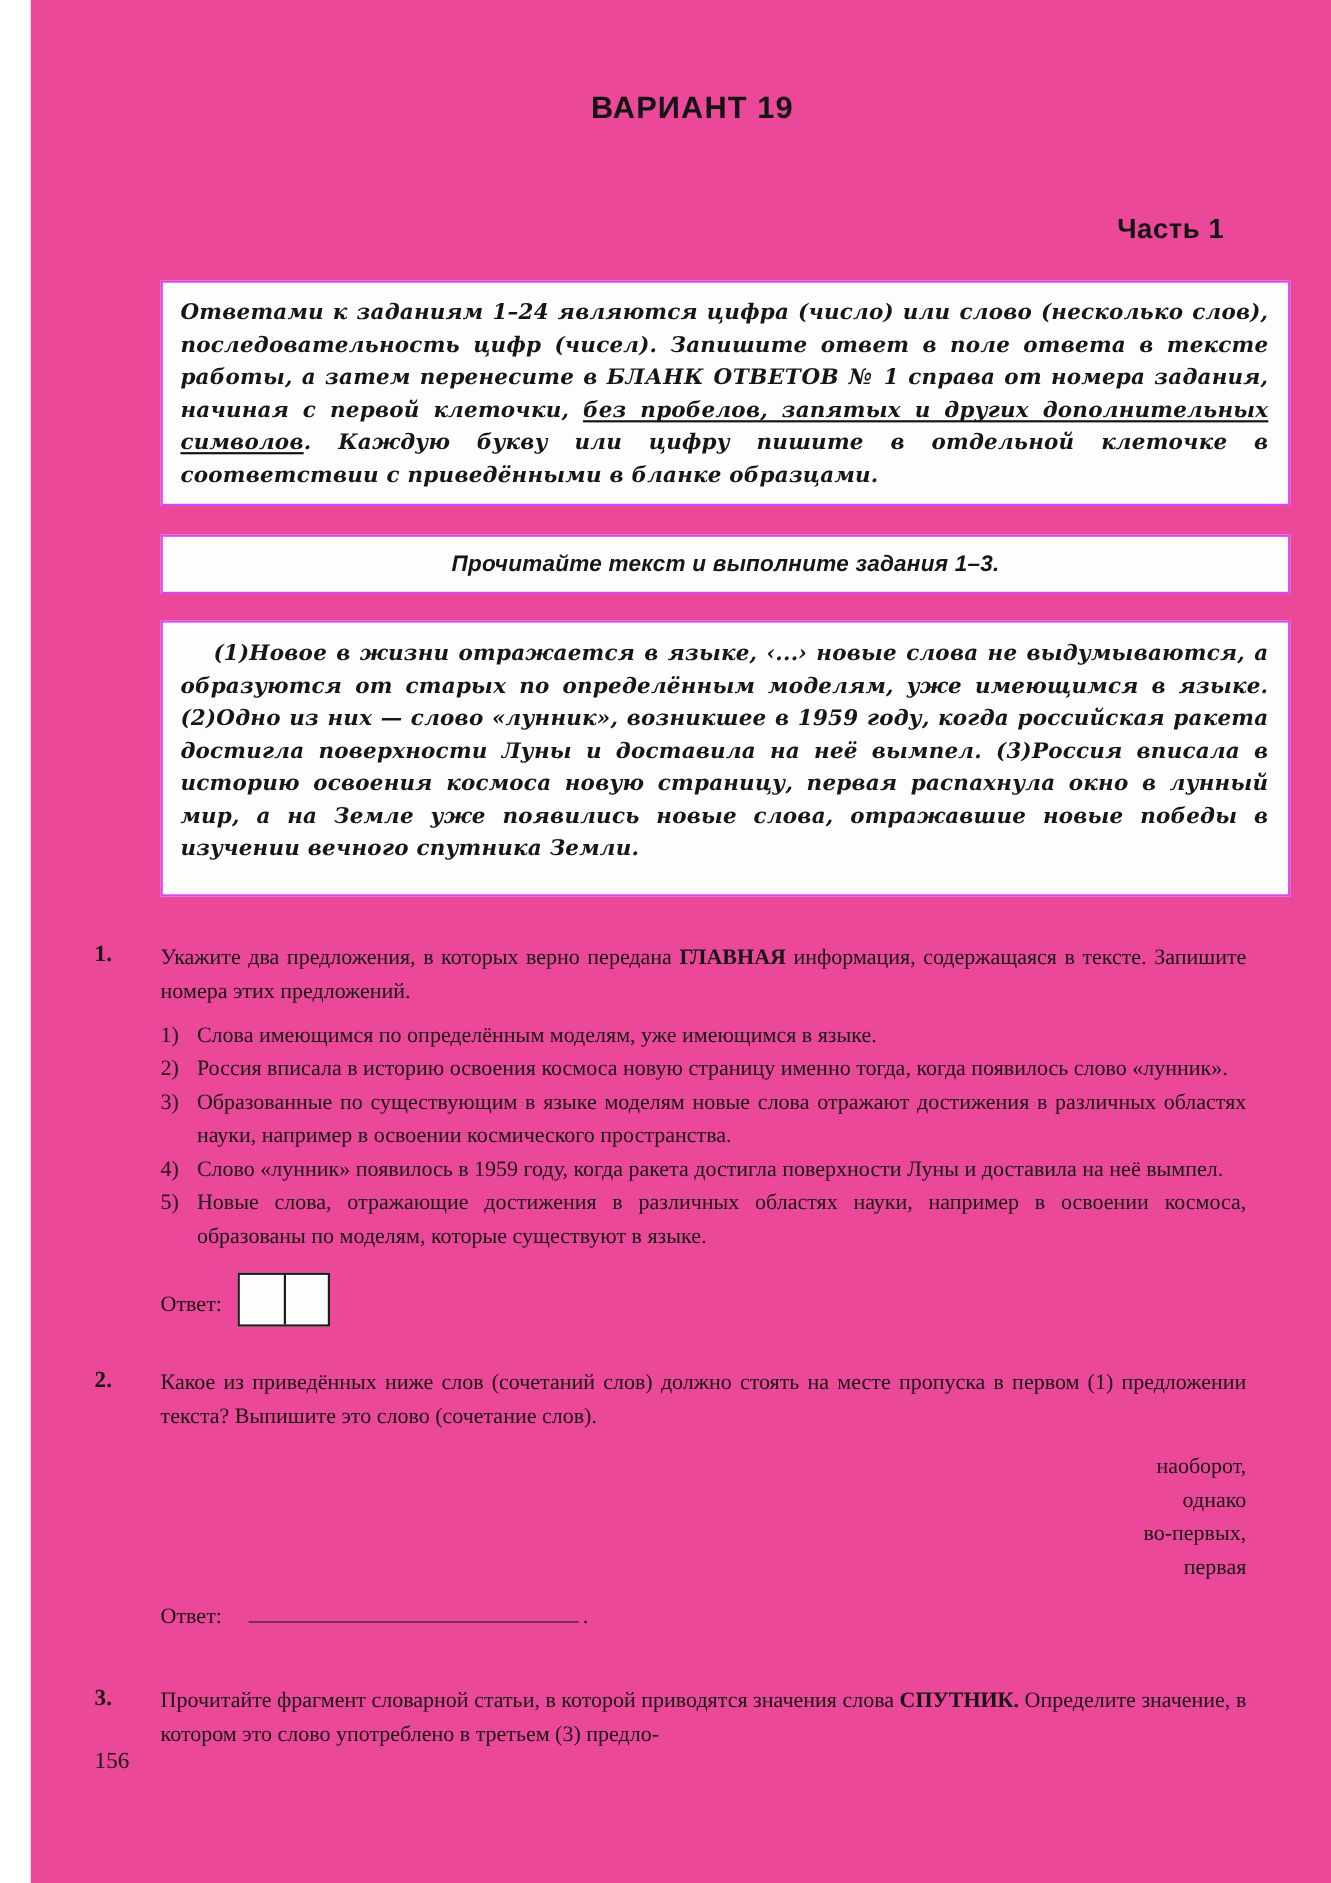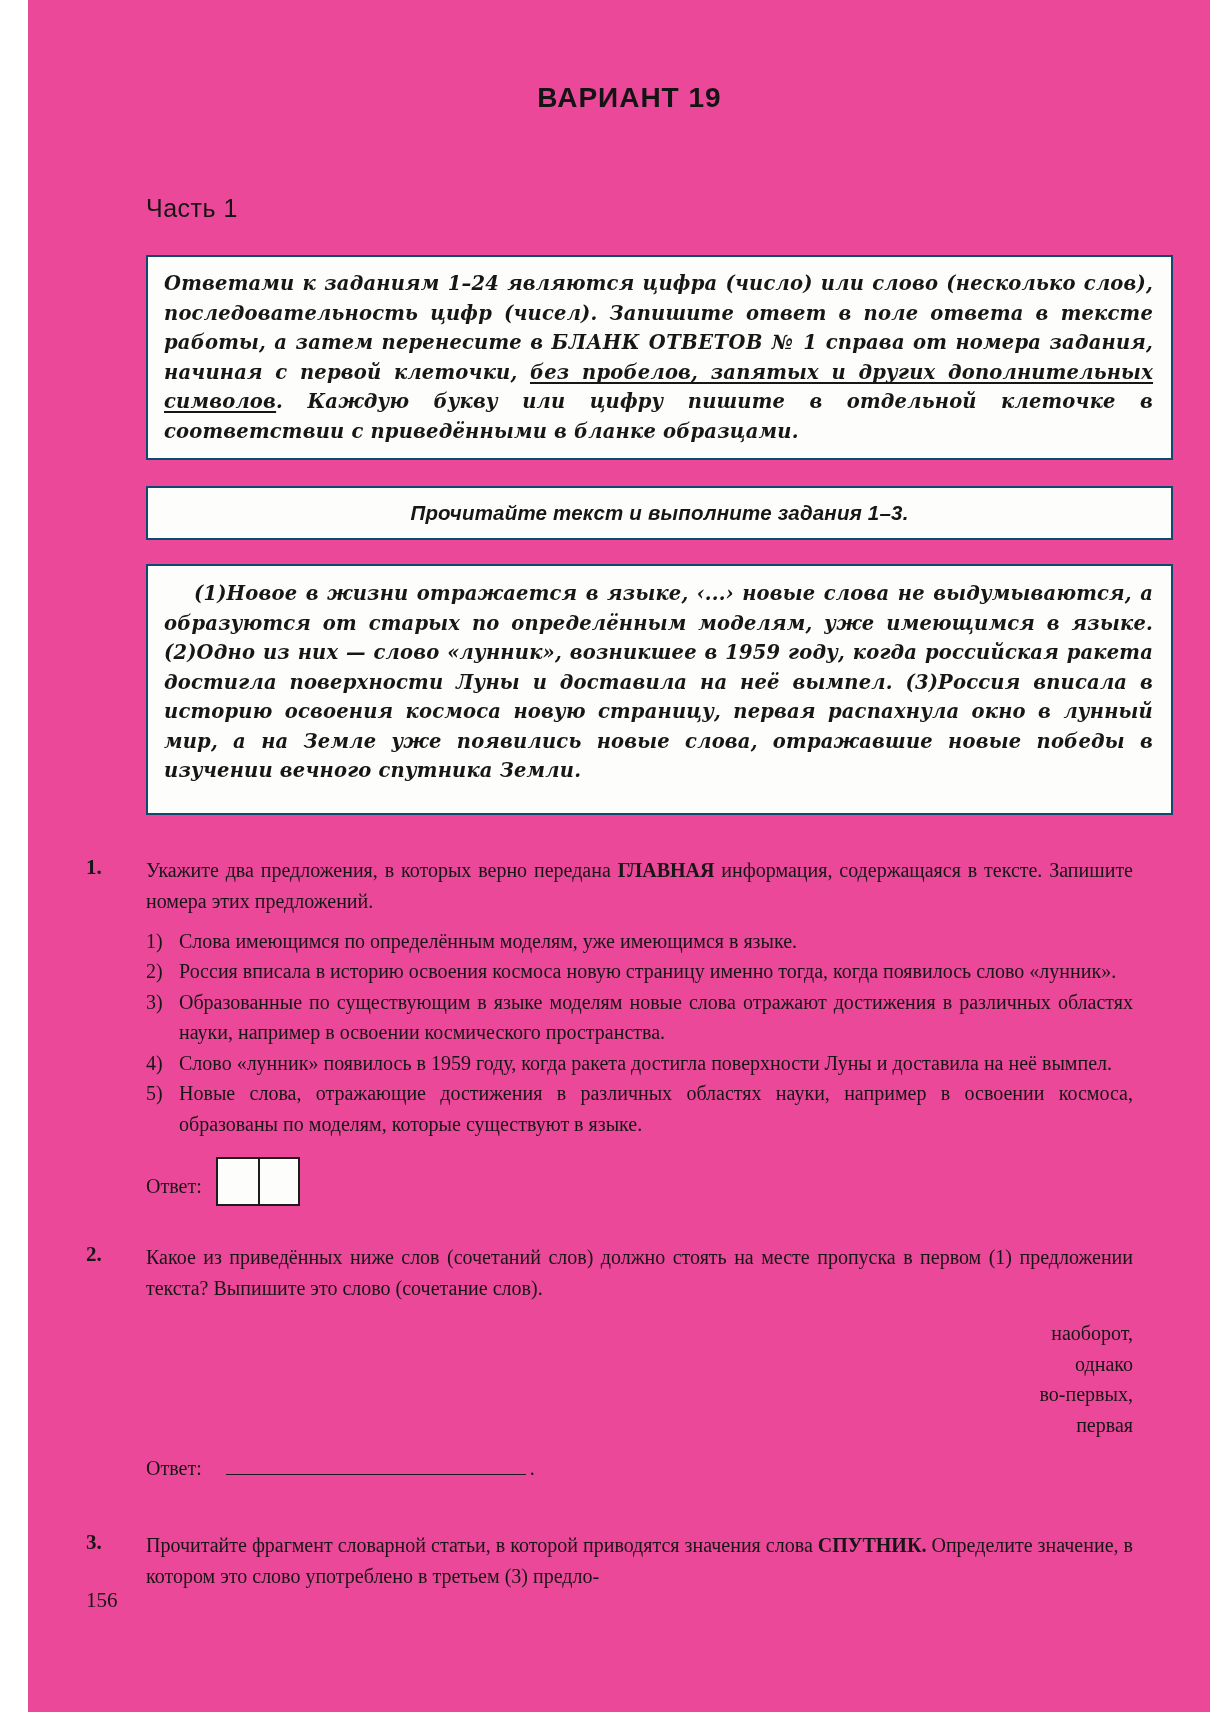--- a/index.html
+++ b/index.html
@@ -23,29 +23,29 @@
     font-family: "Liberation Sans", sans-serif;
     font-weight: bold;
     font-size: 28px;
     letter-spacing: 1px;
     text-align: center;
     margin: 0 60px 80px 0;
     color: #141414;
   }
   .part-title {
     font-family: "Liberation Sans", sans-serif;
-    font-weight: normal;
+    font-weight: bold;
     font-size: 25px;
     letter-spacing: 0.5px;
-    text-align: left;
+    text-align: right;
     margin: 0 60px 32px 0;
     color: #141414;
   }
   .box {
-    border: 2px solid #0c4a6e;
+    border: 2px solid #d946ef;
     box-sizing: border-box;
     width: 1027px;
     margin-bottom: 26px;
     background: #fdfdfc;
   }
   .instructions-box {
     padding: 12px 18px 12px 16px;
   }
   .instructions-text {
     margin: 0;

